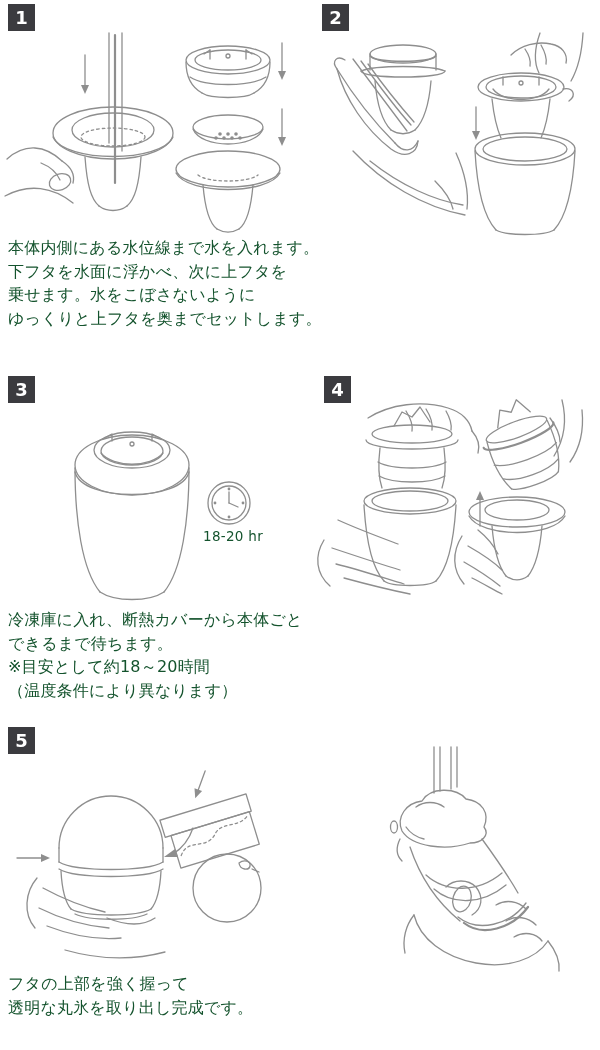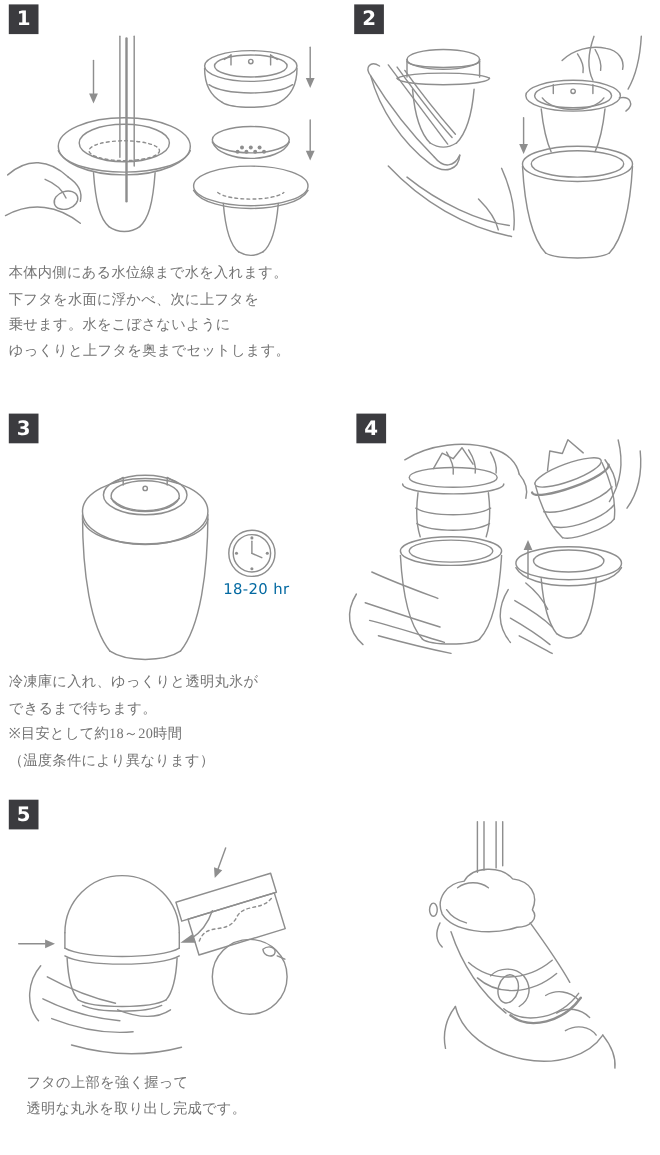--- a/index.html
+++ b/index.html
@@ -8,30 +8,30 @@
     font-family:"DejaVu Sans","Liberation Sans",sans-serif;
     overflow:hidden;
   }
   .cell{position:absolute;width:300px;}
   .badge{
     position:absolute;width:27px;height:27px;background:#3b3b3f;color:#ffffff;
     display:flex;align-items:center;justify-content:center;
     font-size:18px;font-weight:600;line-height:1;
   }
   .caption{
-    position:absolute;margin:0;color:#737373;font-size:13px;line-height:23.5px;
-    white-space:pre-line;width:max-content;max-width:none;letter-spacing:0.2px;font-family:Liberation Serif, serif;
+    position:absolute;margin:0;color:#14532d;font-size:16px;line-height:23.5px;
+    white-space:pre-line;width:max-content;max-width:none;letter-spacing:0.2px;
   }
   .art{position:absolute;}
   .art svg{display:block;overflow:visible;}
   .art svg *{fill:none;stroke:#8e8e8e;stroke-width:1.3;stroke-linecap:round;stroke-linejoin:round;}
   .art svg .fill{fill:#8e8e8e;stroke:none;}
   .art svg .dash{stroke-dasharray:2.5 3;}
   .art svg .thick{stroke-width:2.2;}
-  .clock-label{position:absolute;color:#0369a1;font-size:13.5px;letter-spacing:0.3px;}
+  .clock-label{position:absolute;color:#14532d;font-size:13.5px;letter-spacing:0.3px;}
 </style>
 </head>
 <body>
 
 <div class="page">
 
   <section class="cell" style="left:0;top:0;height:370px">
     <div class="badge" style="left:8px;top:4px">1</div>
     <div class="art" style="left:5px;top:33px">
       <svg width="290" height="200" viewBox="0 0 290 200">
@@ -192,21 +192,21 @@
           <path d="M209,83 L209,72"></path>
           <path d="M209,83 L218,87"></path>
           <circle class="fill" cx="209" cy="69" r="1.4"></circle>
           <circle class="fill" cx="223" cy="83" r="1.4"></circle>
           <circle class="fill" cx="209" cy="97" r="1.4"></circle>
           <circle class="fill" cx="195" cy="83" r="1.4"></circle>
         </g>
       </svg>
     </div>
     <div class="clock-label" style="left:203px;top:158px">18-20 hr</div>
-    <p class="caption" style="left:8px;top:238px">冷凍庫に入れ、ゆっくりと透明丸氷が
+    <p class="caption" style="left:8px;top:238px">冷凍庫に入れ、断熱カバーから本体ごと
 できるまで待ちます。
 ※目安として約18～20時間
 （温度条件により異なります）</p>
   </section>
 
   <section class="cell" style="left:300px;top:370px;height:355px">
     <div class="badge" style="left:24px;top:6px">4</div>
     <div class="art" style="left:10px;top:28px">
       <svg width="280" height="200" viewBox="0 0 280 200">
         <g>
@@ -317,21 +317,21 @@
         <g>
           <path d="M22,108 C10,122 8,144 20,158"></path>
           <path d="M28,118 C50,130 72,138 90,142"></path>
           <path d="M24,138 C48,150 72,156 94,158"></path>
           <path d="M32,156 C58,166 84,170 106,168"></path>
           <path d="M92,148 C112,156 128,156 140,148"></path>
           <path d="M50,180 C85,190 120,190 150,182"></path>
         </g>
       </svg>
     </div>
-    <p class="caption" style="left:24px;top:247px">フタの上部を強く握って
+    <p class="caption" style="left:8px;top:247px">フタの上部を強く握って
 透明な丸氷を取り出し完成です。</p>
   </section>
 
   <section class="cell" style="left:300px;top:725px;height:325px">
     <div class="art" style="left:50px;top:22px">
       <svg width="240" height="225" viewBox="0 0 240 225">
         <g>
           <line x1="84" y1="0" x2="84" y2="46"></line>
           <line x1="90" y1="0" x2="90" y2="44"></line>
           <line x1="101" y1="0" x2="101" y2="42"></line>

